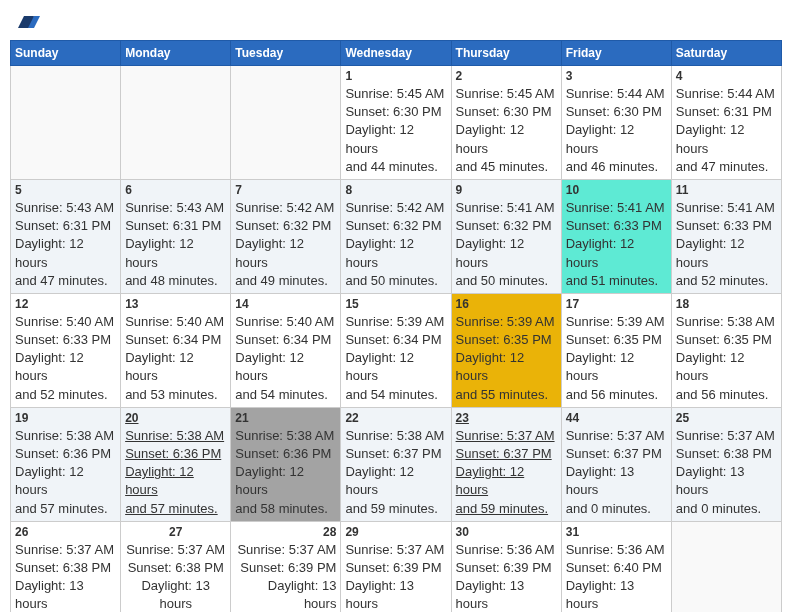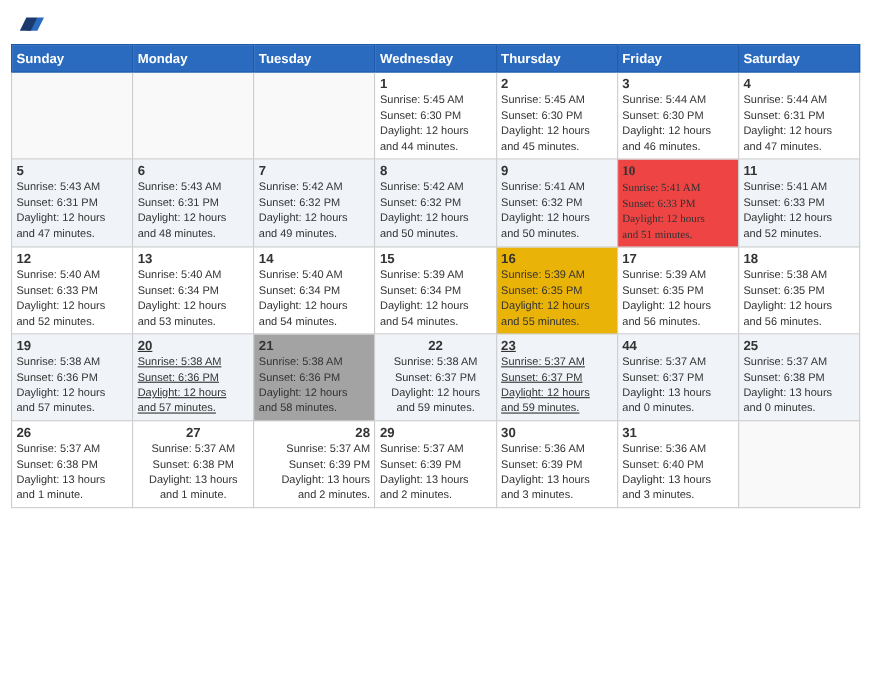--- a/index.html
+++ b/index.html
@@ -77,21 +77,21 @@
     .calendar td.empty {
       background: #f9f9f9;
     }
     .day-number {
       font-weight: bold;
       font-size: 12px;
       margin-bottom: 2px;
       display: block;
     }
     .day-info {
-      font-size: 10px;
+      font-size: 13px;
       line-height: 1.4;
       color: #333;
     }
     tr:nth-child(even) td {
       background: #f5f5f5;
     }
     tr:nth-child(odd) td {
       background: #fff;
     }
     .calendar thead tr th {
@@ -191,21 +191,21 @@
 Daylight: 12 hours
 and 50 minutes.</div>
         </td>
         <td style="background: rgb(240, 244, 248);">
           <span class="day-number">9</span>
           <div class="day-info" style="white-space: pre-line;">Sunrise: 5:41 AM
 Sunset: 6:32 PM
 Daylight: 12 hours
 and 50 minutes.</div>
         </td>
-        <td style="background: #ef4444; font-family: Liberation Serif, serif;">
+        <td style="background: #5eead4;">
           <span class="day-number">10</span>
           <div class="day-info" style="white-space: pre-line;">Sunrise: 5:41 AM
 Sunset: 6:33 PM
 Daylight: 12 hours
 and 51 minutes.</div>
         </td>
         <td style="background: rgb(240, 244, 248);">
           <span class="day-number">11</span>
           <div class="day-info" style="white-space: pre-line;">Sunrise: 5:41 AM
 Sunset: 6:33 PM
@@ -279,21 +279,21 @@
 Daylight: 12 hours
 and 57 minutes.</div>
         </td>
         <td style="background: #a3a3a3;">
           <span class="day-number">21</span>
           <div class="day-info" style="white-space: pre-line;">Sunrise: 5:38 AM
 Sunset: 6:36 PM
 Daylight: 12 hours
 and 58 minutes.</div>
         </td>
-        <td style="background: rgb(240, 244, 248); text-align: center;">
+        <td style="background: rgb(240, 244, 248);">
           <span class="day-number">22</span>
           <div class="day-info" style="white-space: pre-line;">Sunrise: 5:38 AM
 Sunset: 6:37 PM
 Daylight: 12 hours
 and 59 minutes.</div>
         </td>
         <td style="background: rgb(240, 244, 248); text-decoration: underline;">
           <span class="day-number">23</span>
           <div class="day-info" style="white-space: pre-line;">Sunrise: 5:37 AM
 Sunset: 6:37 PM

